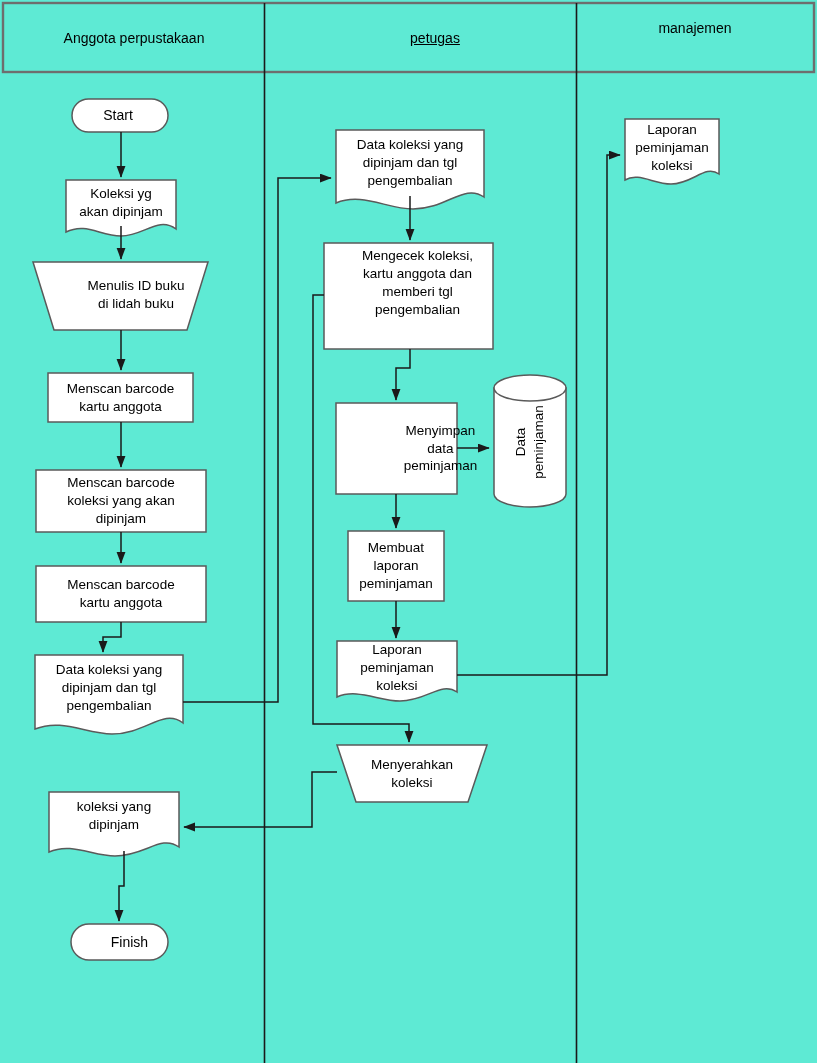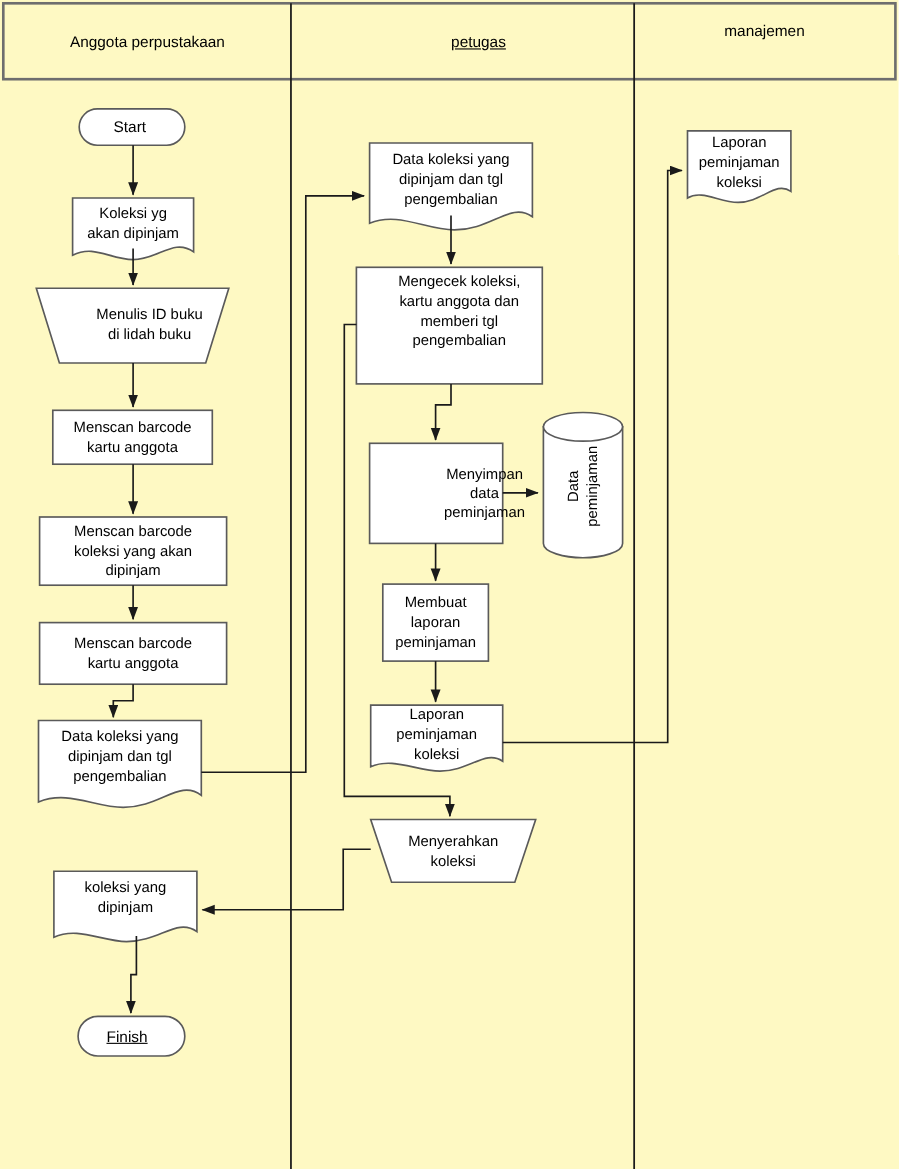--- a/index.html
+++ b/index.html
@@ -7,21 +7,21 @@
     padding: 0;
     background: #ffffff;
   }
   body {
     font-family: "Liberation Sans", sans-serif;
   }
   #canvas {
     position: relative;
     width: 817px;
     height: 1063px;
-    background: #fef9c3;
+    background: #5eead4;
     overflow: hidden;
   }
   #svg-layer {
     position: absolute;
     left: 0;
     top: 0;
     width: 817px;
     height: 1063px;
   }
   .node-label {
@@ -178,21 +178,21 @@
   <div class="node-label" style="left:36px; top:470px; width:170px; height:62px;">Menscan barcode
 koleksi yang akan
 dipinjam</div>
   <div class="node-label" style="left:36px; top:566px; width:170px; height:56px;">Menscan barcode
 kartu anggota</div>
   <div class="node-label" style="left:33px; top:657px; width:152px; height:62px;">Data koleksi yang
 dipinjam dan tgl
 pengembalian</div>
   <div class="node-label" style="left:49px; top:794px; width:130px; height:44px;">koleksi yang
 dipinjam</div>
-  <div class="node-label term-label" style="left:67px; top:924px; width:97px; height:36px;text-decoration:underline;">Finish</div>
+  <div class="node-label term-label" style="left:81px; top:924px; width:97px; height:36px;">Finish</div>
 
   <div class="node-label" style="left:334px; top:132px; width:152px; height:62px;">Data koleksi yang
 dipinjam dan tgl
 pengembalian</div>
   <div class="node-label" style="left:333px; top:243px; width:169px; height:80px;">Mengecek koleksi,
 kartu anggota dan
 memberi tgl
 pengembalian</div>
   <div class="node-label" style="left:336px; top:403px; width:121px; height:91px;padding-left:44px;">Menyimpan
 data

